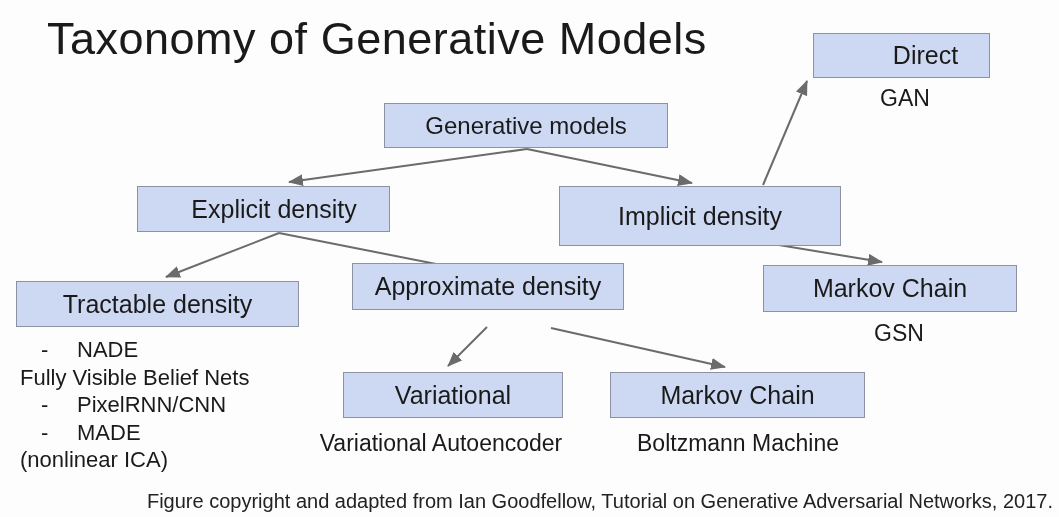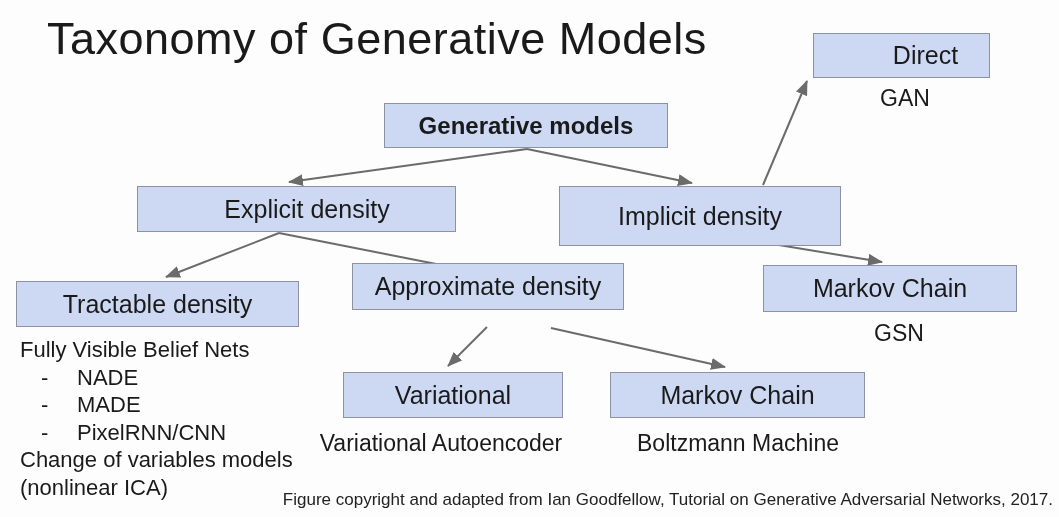--- a/index.html
+++ b/index.html
@@ -17,33 +17,33 @@
     color:var(--text,#161616);white-space:nowrap;
   }
   .arrows{position:absolute;left:0;top:0;width:1059px;height:517px;}
   .node{
     position:absolute;box-sizing:border-box;
     display:flex;align-items:center;justify-content:center;
     background:var(--box-fill,#cdd9f3);
     border:1.5px solid var(--box-border,#8d92a2);
     font-size:25px;white-space:nowrap;
   }
-  .node.bold{font-weight:700;font-size:24px;}
+  .node.bold{font-weight:400;font-size:24px;}
   .caption{
     position:absolute;transform:translateX(-50%);
     font-size:23px;white-space:nowrap;
   }
   .notes{
     position:absolute;left:20px;top:336px;
     font-size:22px;line-height:27.5px;white-space:nowrap;
   }
   .note-line .dash{display:inline-block;width:36px;margin-left:21px;}
   .footer-credit{
     position:absolute;right:6px;top:490px;
-    font-size:17px;color:#222;white-space:nowrap;
+    font-size:20px;color:#222;white-space:nowrap;
   }
 </style>
 </head>
 <body>
 
 <div class="stage" style="--bg: #fdfdfd; --box-fill: #cdd9f3; --box-border: #8d92a2; --text: #1a1a1a;">
   <h1 class="slide-title">Taxonomy of Generative Models</h1>
 
   <svg class="arrows" id="arrow-svg" viewBox="0 0 1059 517" xmlns="http://www.w3.org/2000/svg">
     <defs>
@@ -57,37 +57,36 @@
       <line x1="705" y1="233" x2="882" y2="262" stroke="#6b6b6b" stroke-width="2" marker-end="url(#ah)"></line>
       <line x1="279" y1="233" x2="166" y2="277" stroke="#6b6b6b" stroke-width="2" marker-end="url(#ah)"></line>
       <line x1="279" y1="233" x2="502" y2="277" stroke="#6b6b6b" stroke-width="2" marker-end="url(#ah)"></line>
       <line x1="487" y1="327" x2="448" y2="366" stroke="#6b6b6b" stroke-width="2" marker-end="url(#ah)"></line>
       <line x1="551" y1="328" x2="725" y2="367" stroke="#6b6b6b" stroke-width="2" marker-end="url(#ah)"></line>
     </svg>
 
   <div id="nodes-layer">
       <div class="node bold" style="left: 384px; top: 103px; width: 284px; height: 45px;">Generative models</div>
       <div class="node" style="left: 813px; top: 33px; width: 177px; height: 45px; padding-left: 48px;">Direct</div>
-      <div class="node" style="left: 137px; top: 186px; width: 319px; height: 46px; padding-left: 21px;">Explicit density</div>
+      <div class="node" style="left: 137px; top: 186px; width: 253px; height: 46px; padding-left: 21px;">Explicit density</div>
       <div class="node" style="left: 559px; top: 186px; width: 282px; height: 60px;">Implicit density</div>
       <div class="node" style="left: 16px; top: 281px; width: 283px; height: 46px;">Tractable density</div>
       <div class="node" style="left: 352px; top: 263px; width: 272px; height: 47px;">Approximate density</div>
       <div class="node" style="left: 763px; top: 265px; width: 254px; height: 47px;">Markov Chain</div>
       <div class="node" style="left: 343px; top: 372px; width: 220px; height: 46px;">Variational</div>
       <div class="node" style="left: 610px; top: 372px; width: 255px; height: 46px;">Markov Chain</div>
     </div>
   <div id="captions-layer">
       <div class="caption" style="left: 905px; top: 85px;">GAN</div>
       <div class="caption" style="left: 899px; top: 320px;">GSN</div>
       <div class="caption" style="left: 441px; top: 430px;">Variational Autoencoder</div>
       <div class="caption" style="left: 738px; top: 430px;">Boltzmann Machine</div>
     </div>
   <div class="notes" id="notes">
+      <div class="note-line"><span class="dash">-</span><span>NADE</span></div>
       <div class="note-line">Fully Visible Belief Nets</div>
-      <div class="note-line"><span class="dash">-</span><span>NADE</span></div>
+      <div class="note-line"><span class="dash">-</span><span>PixelRNN/CNN</span></div>
       <div class="note-line"><span class="dash">-</span><span>MADE</span></div>
-      <div class="note-line"><span class="dash">-</span><span>PixelRNN/CNN</span></div>
-      <div class="note-line">Change of variables models</div>
       <div class="note-line">(nonlinear ICA)</div>
     </div>
 
   <div class="footer-credit">Figure copyright and adapted from Ian Goodfellow, Tutorial on Generative Adversarial Networks, 2017.</div>
 </div>
 
 </body></html>

